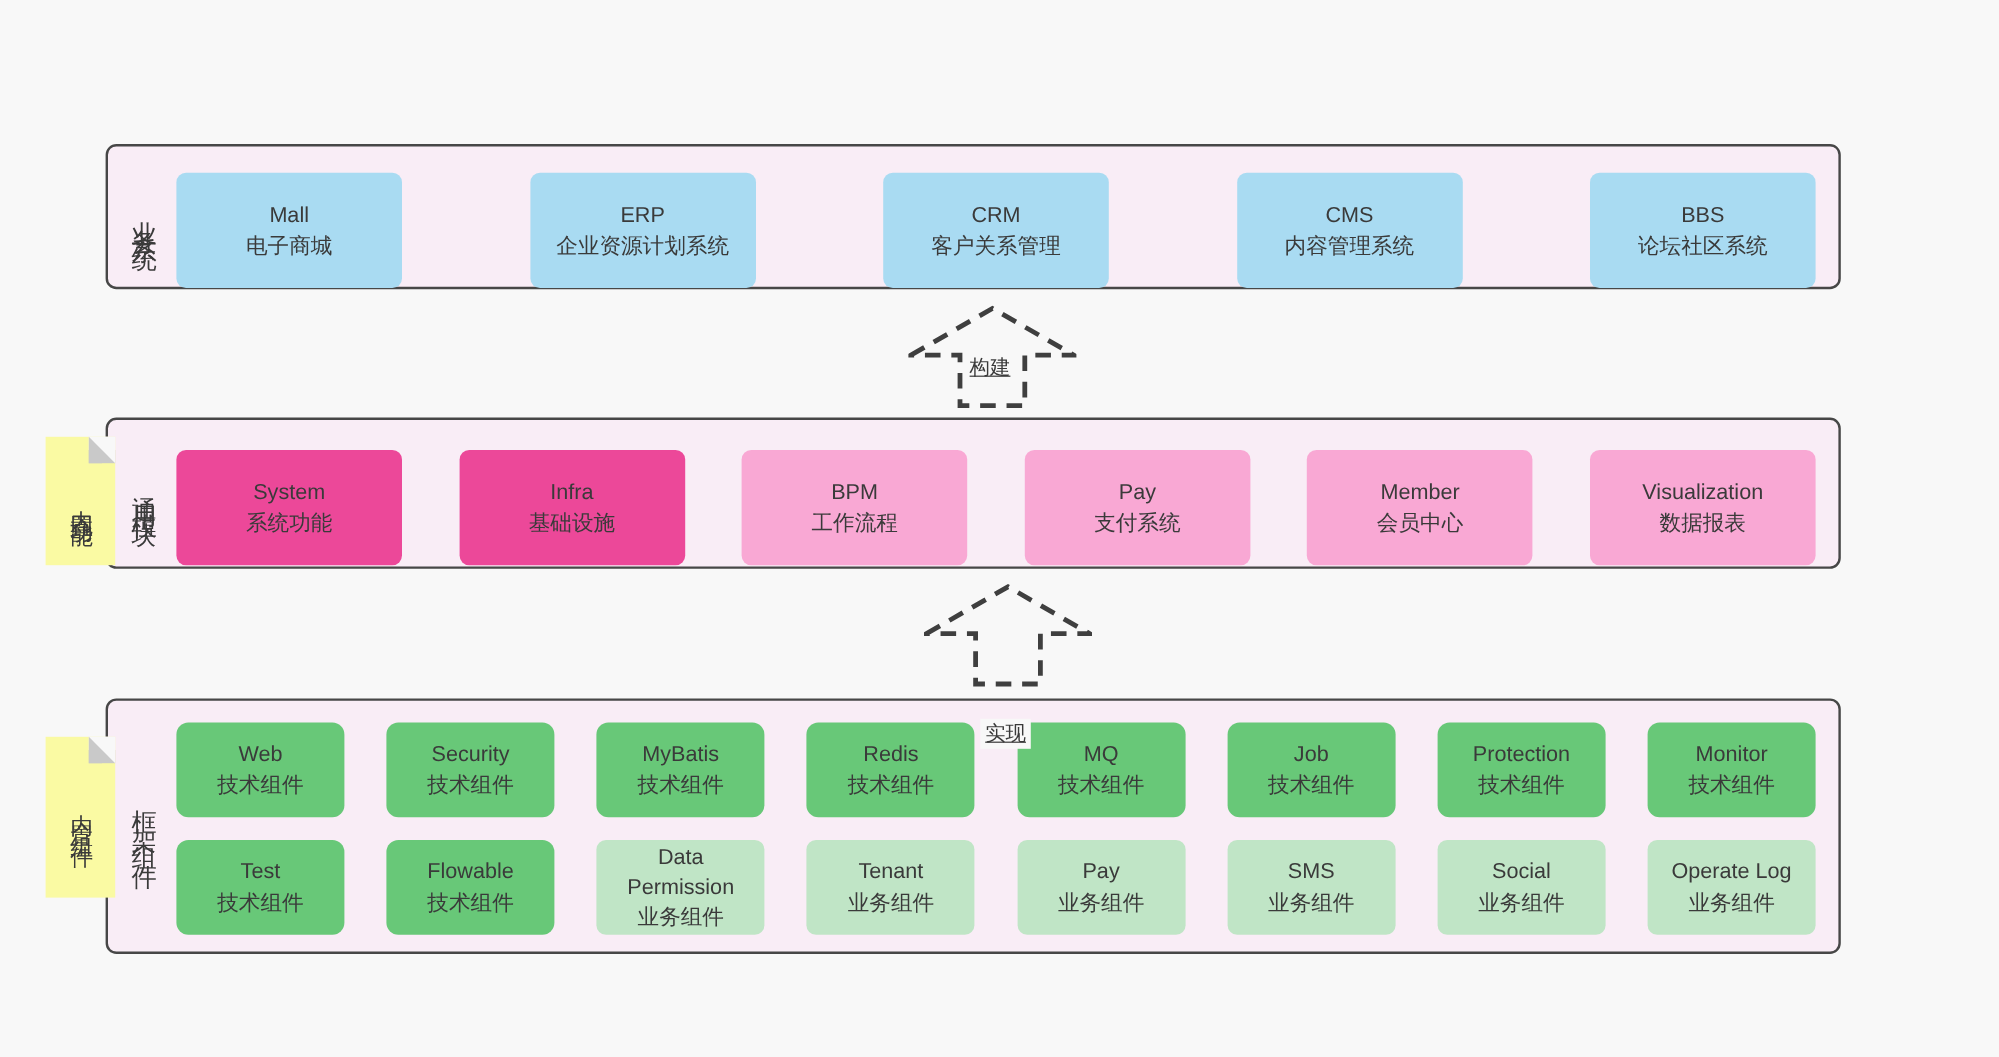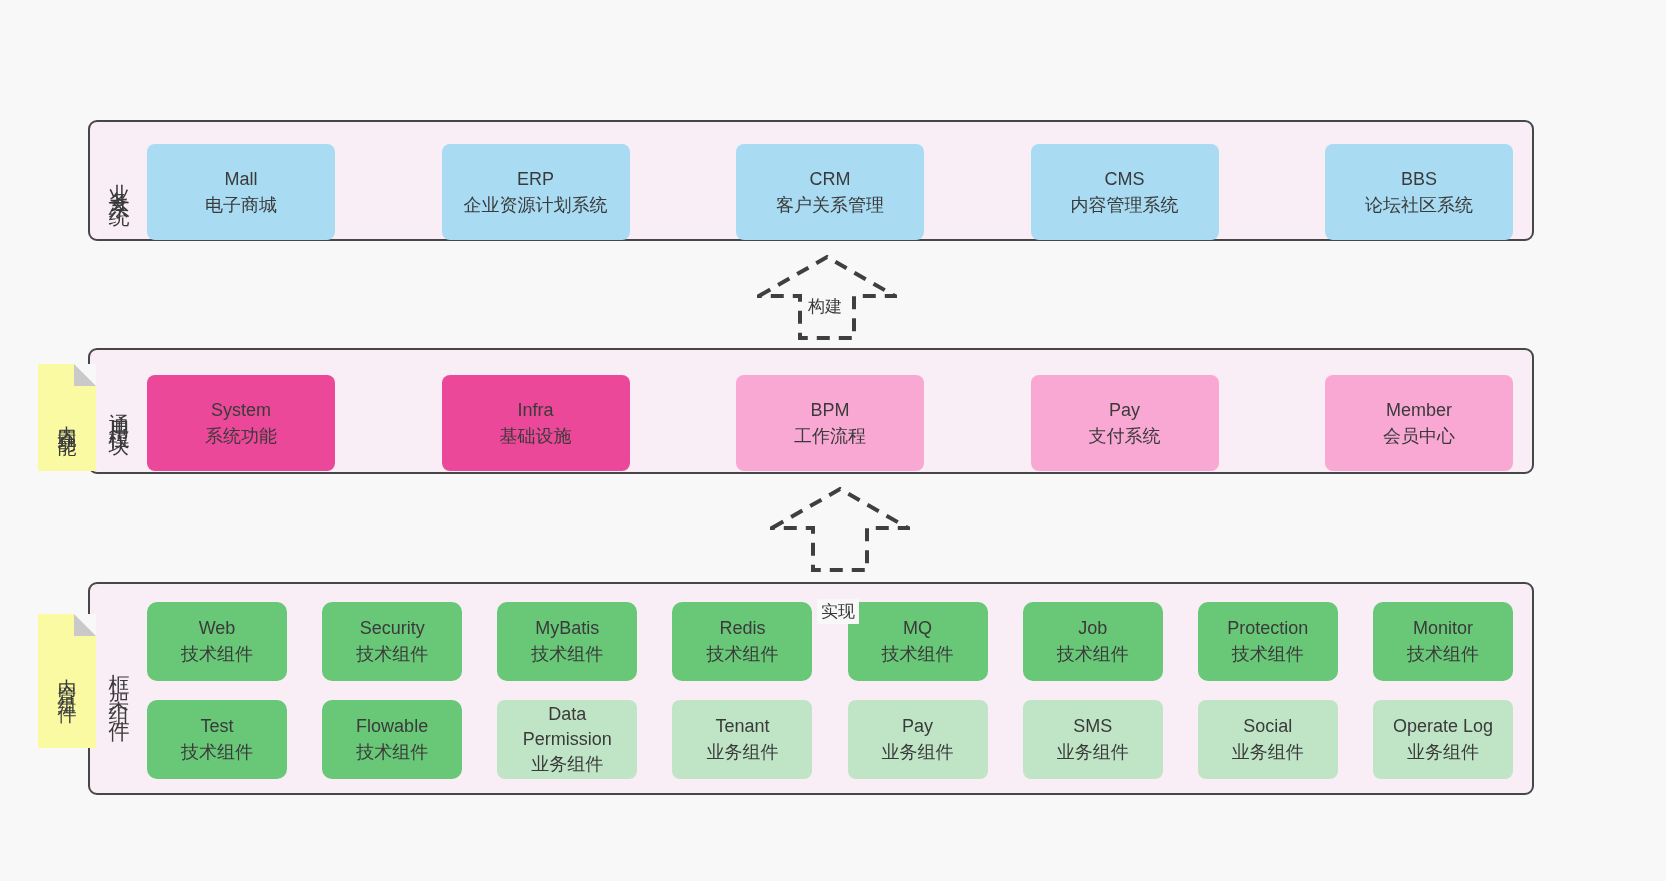--- a/index.html
+++ b/index.html
@@ -64,21 +64,21 @@
 
   .arrow { position:absolute; }
   .arrow path {
     fill:none; stroke:#3f3f3f; stroke-width:4; stroke-dasharray:13 9;
   }
   #arrow-build { left:757px; top:254px; }
   #arrow-impl  { left:770px; top:486px; }
 
   .arrow-label {
     position:absolute; z-index:2; background:#f8f8f8;
-    font-size:17px; padding:1px 4px; color:#3a3a3a;
+    font-size:17px; padding:1px 4px; color:#3a3a3a;text-decoration:underline;
   }
   #arrow-build-label { left:804px; top:294px; }
   #arrow-impl-label  { left:817px; top:556px;margin-top:43px; }
 </style>
 </head>
 <body>
 
 <div class="band" id="band-business">
   <div class="band-label">业务系统</div>
   <div class="box-row">
@@ -129,20 +129,24 @@
         <div class="box-sub">工作流程</div>
       </div>
       <div class="box w6 pink">
         <div class="box-title">Pay</div>
         <div class="box-sub">支付系统</div>
       </div>
       <div class="box w6 pink">
         <div class="box-title">Member</div>
         <div class="box-sub">会员中心</div>
       </div>
+      <div class="box w6 pink">
+        <div class="box-title">Visualization</div>
+        <div class="box-sub">数据报表</div>
+      </div>
     </div>
 </div>
 
 <svg class="arrow" id="arrow-impl" width="140" height="88" viewBox="0 0 140 88">
   <path d="M2,42 L70,3 L138,42 L97,42 L97,84 L43,84 L43,42 Z"></path>
 </svg>
 <span class="arrow-label" id="arrow-impl-label">实现</span>
 
 <div class="note" id="note-components">
   <span class="note-text">内置组件</span>

